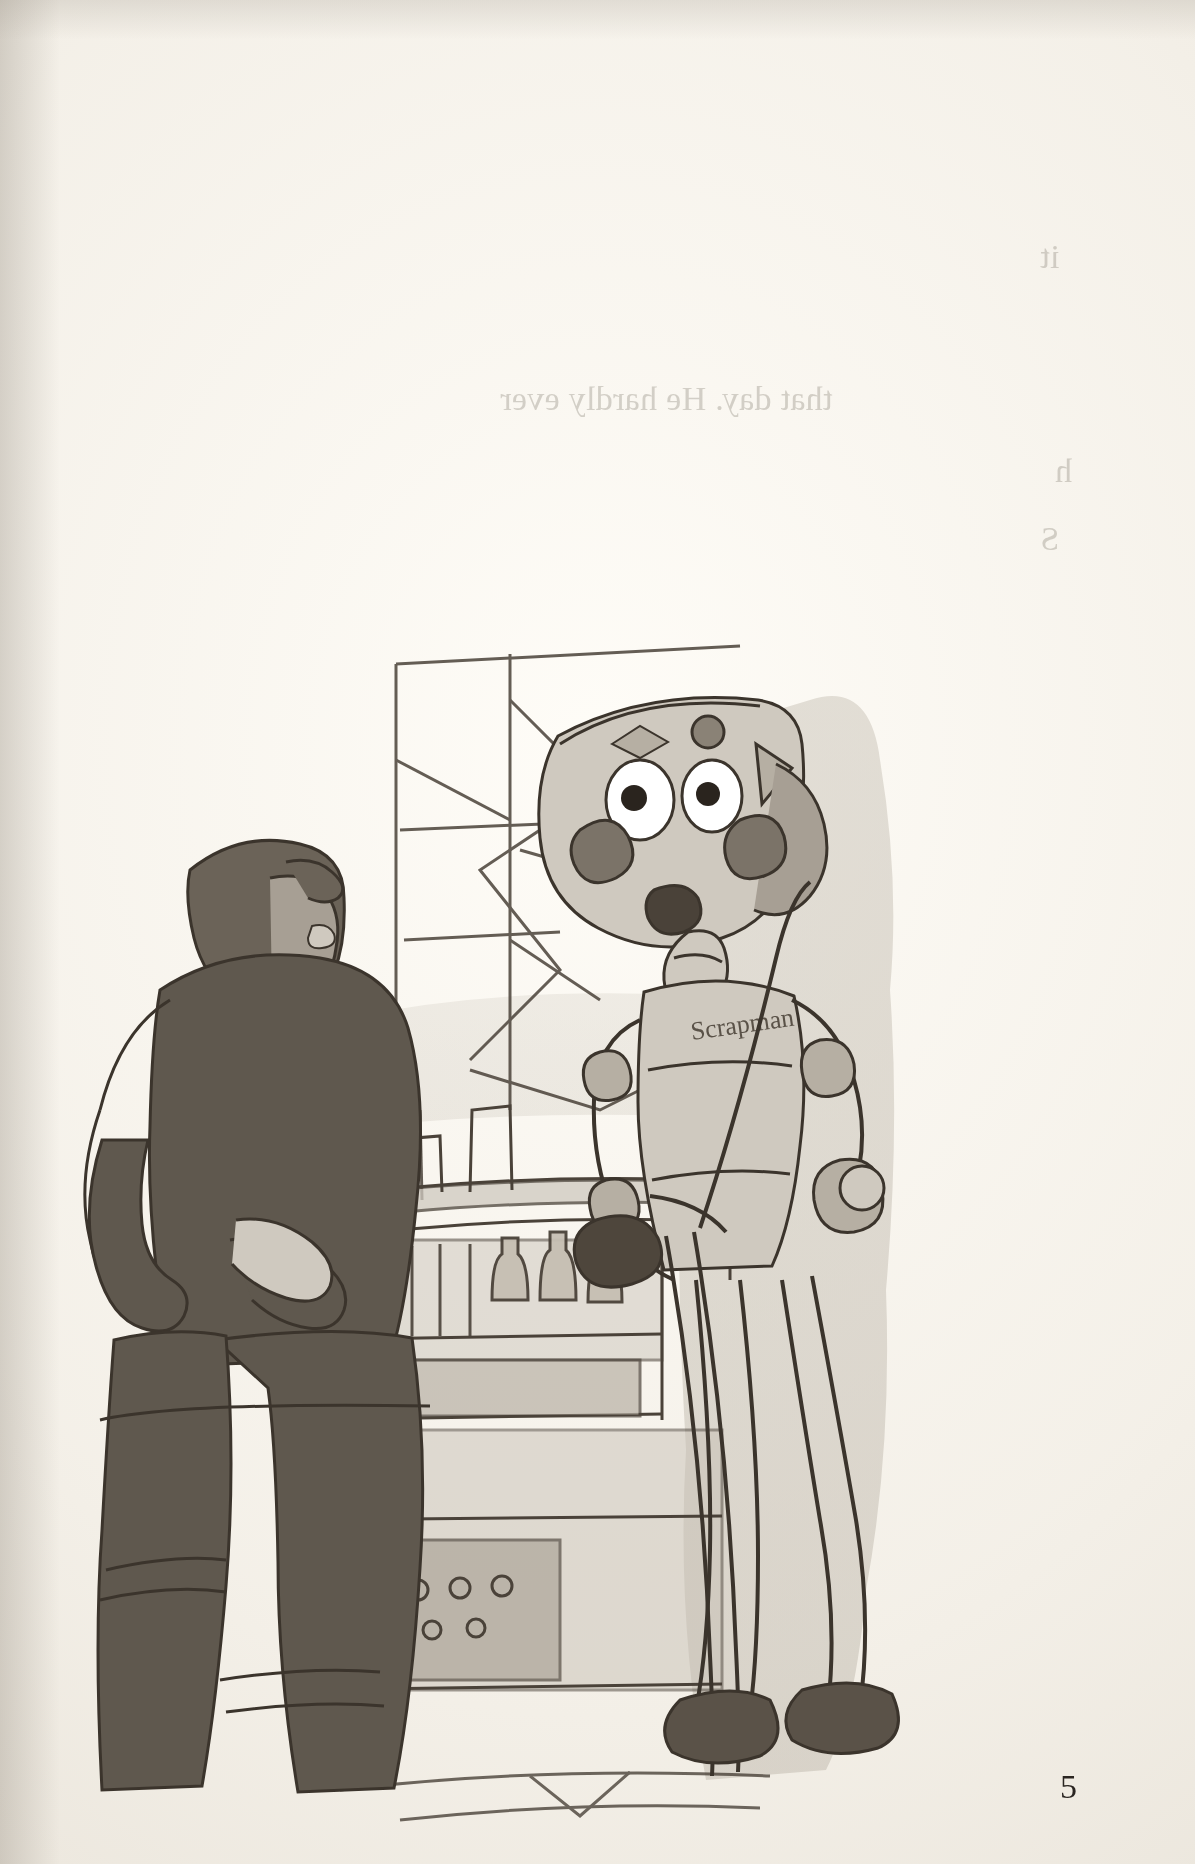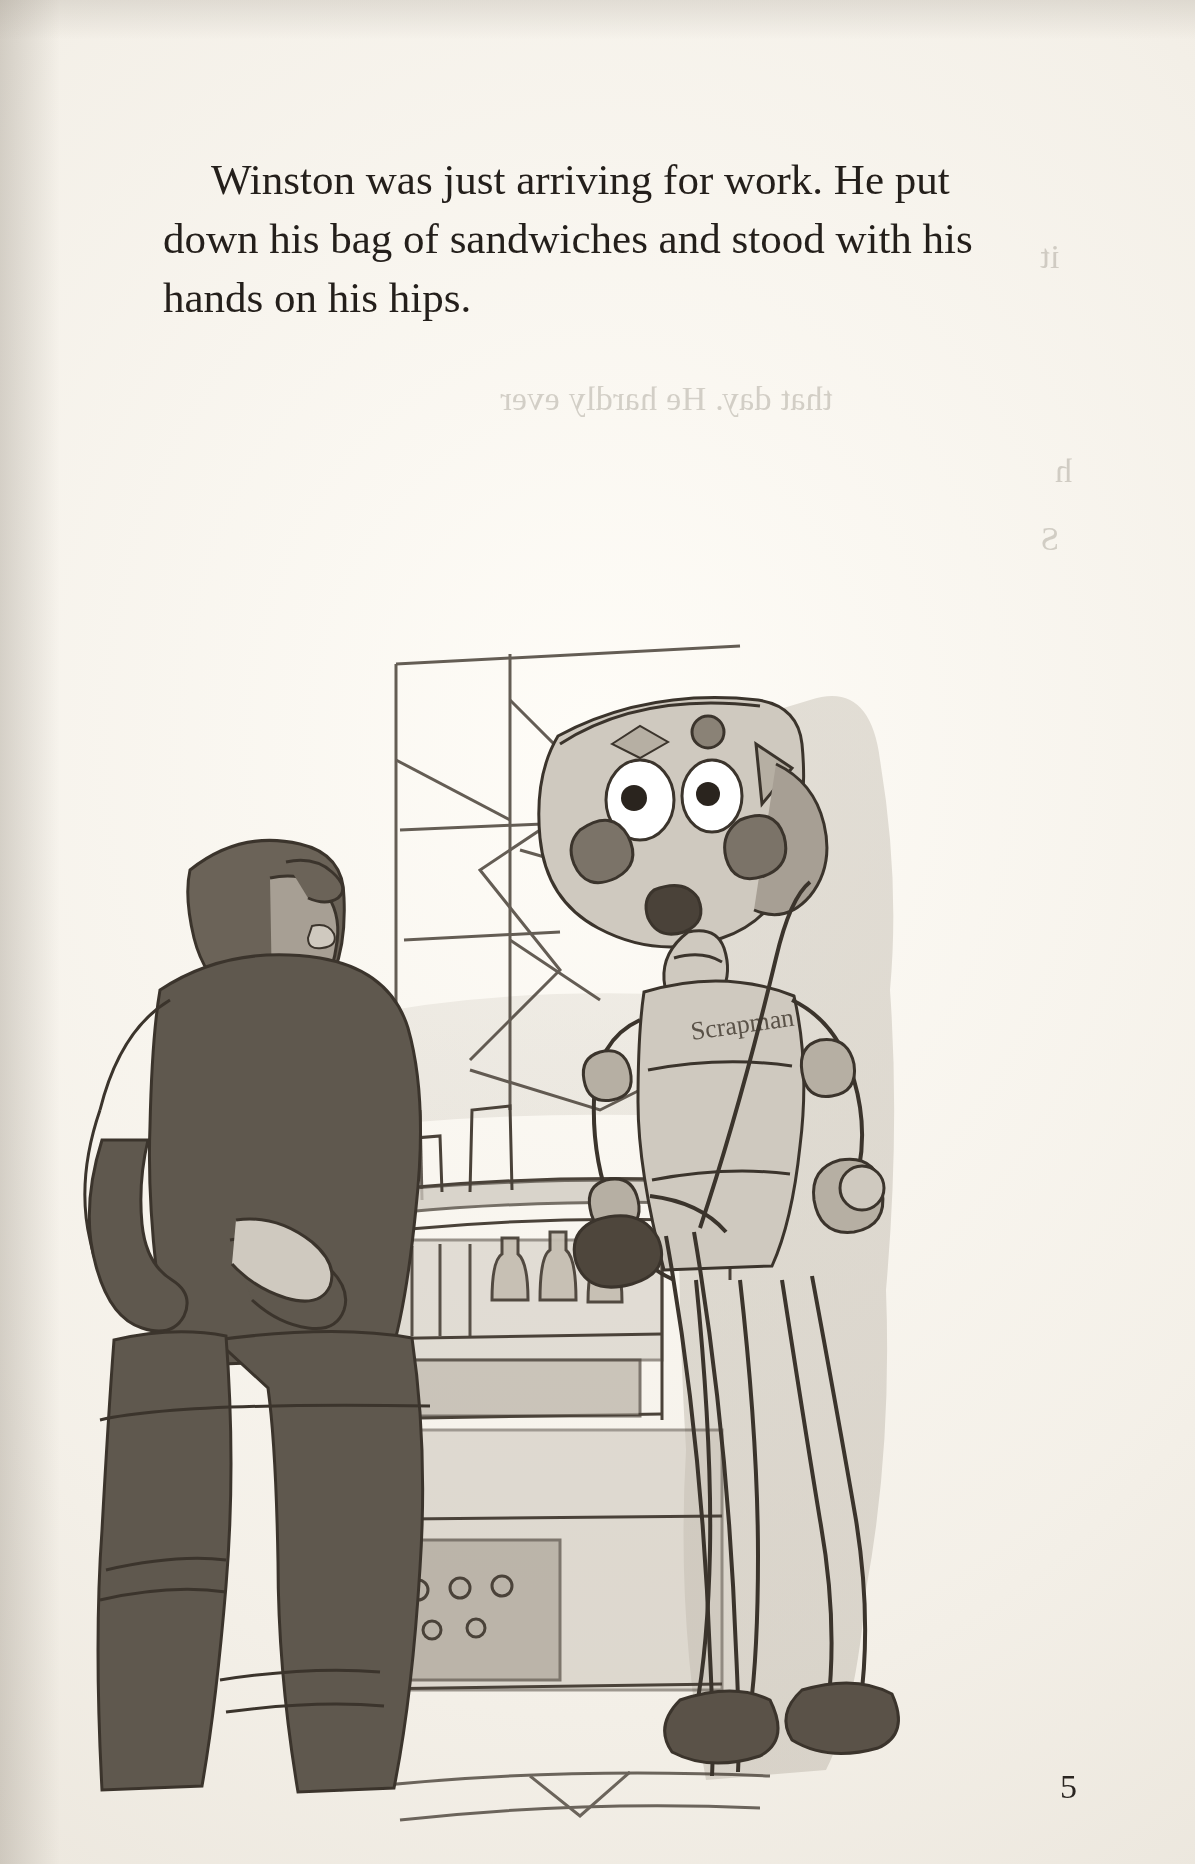--- a/index.html
+++ b/index.html
@@ -91,21 +91,20 @@
   <div class="paper-tint"></div>
   <div class="paper-edge-left"></div>
   <div class="paper-edge-top"></div>
 
   <div class="showthrough st1">it</div>
   <div class="showthrough st2">that day. He hardly ever</div>
   <div class="showthrough st3">h</div>
   <div class="showthrough st4">S</div>
 
   <div class="text-block">
-    <p class="para">Winston was just arriving for work. He put down his bag of sandwiches and stood with his hands on his hips.</p>
   </div>
 
   <div class="illustration">
     <svg viewBox="0 0 1110 1224" width="1110" height="1224" xmlns="http://www.w3.org/2000/svg">
       <defs>
         <linearGradient id="washBg" x1="0" y1="0" x2="0" y2="1">
           <stop offset="0%" stop-color="#cdc7bc" stop-opacity="0.55"></stop>
           <stop offset="100%" stop-color="#b9b2a6" stop-opacity="0.45"></stop>
         </linearGradient>
       </defs>

